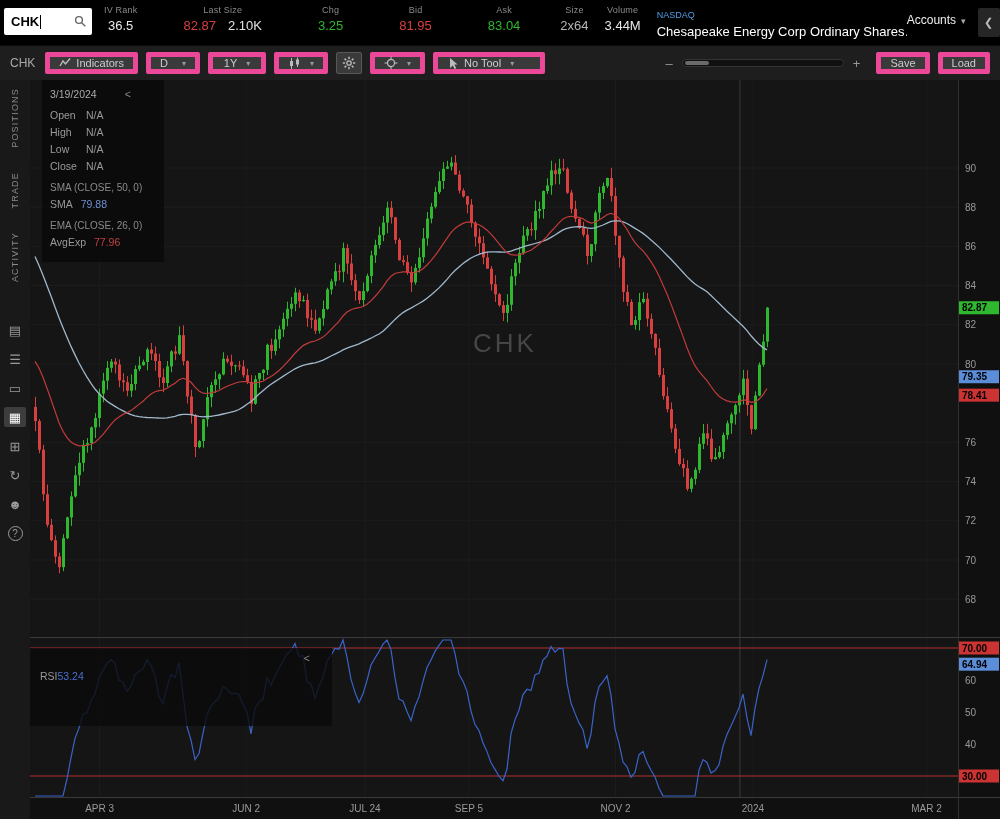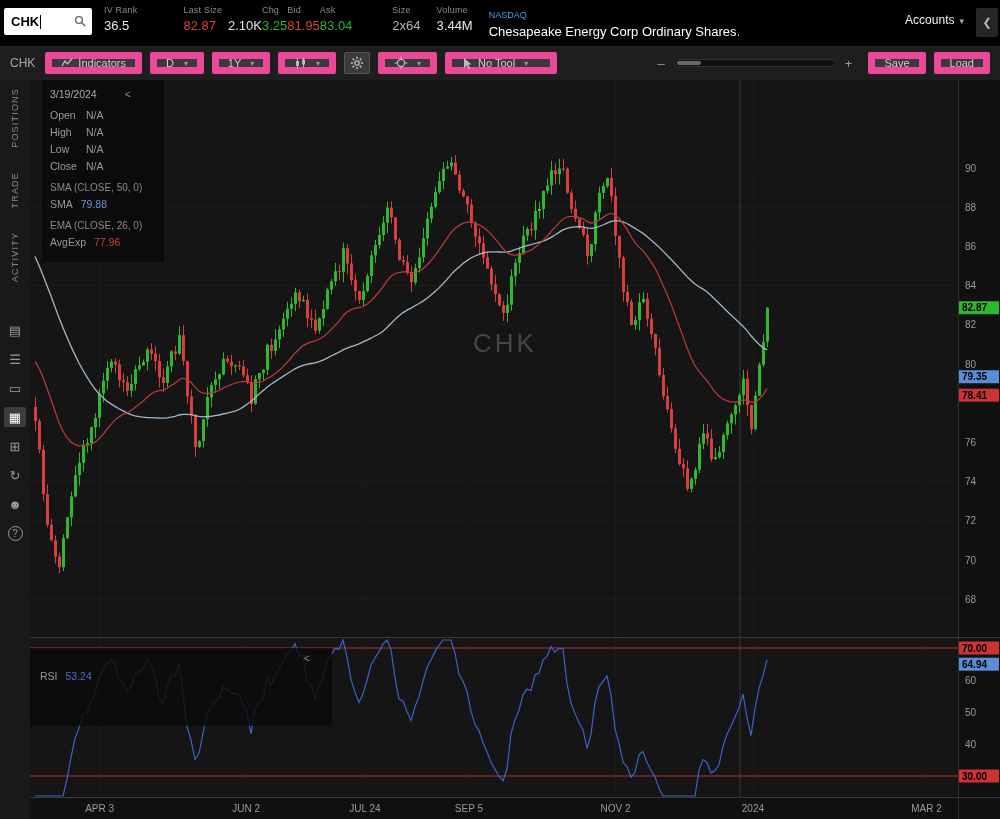--- a/index.html
+++ b/index.html
@@ -5,40 +5,40 @@
   * { margin:0; padding:0; box-sizing:border-box; }
   body { background:#000; }
   .app { width:1000px; height:819px; background:#000; font-family:"Liberation Sans",sans-serif; position:relative; overflow:hidden; color:#ccc; }
 
   
   .topbar { height:45px; display:flex; background:#000; padding-left:4px; align-items:flex-start; }
   .symbol-box { width:88px; height:27px; margin-top:8px; background:#fff; border-radius:2px; display:flex; align-items:center; padding:0 5px 0 7px; flex:none; }
   .symbol-text { color:#000; font-size:13px; font-weight:bold; }
   .text-caret { width:1px; height:14px; background:#000; margin-left:1px; }
   .symbol-box svg { margin-left:auto; }
-  .tfield { padding-top:5px; text-align:left; flex:none; }
+  .tfield { padding-top:5px; text-align:center; flex:none; }
   .flabel { display:block; font-size:9px; color:#8a8a8a; letter-spacing:.2px; }
   .fvalue { display:block; font-size:13px; color:#e0e0e0; margin-top:3px; white-space:nowrap; }
   .fvalue .v2 { margin-left:12px; color:#e0e0e0; }
   .c-up { color:var(--up); }
   .c-down { color:var(--down); }
   .c-white { color:#e8e8e8; }
   .c-dim { color:#b5b5b5; font-size:13px; }
-  .ml12{margin-left:12px}.ml46{margin-left:46px}.ml56{}.ml40{margin-left:40px}.ml16{margin-left:16px}
+  .ml12{margin-left:12px}.ml46{margin-left:46px}.ml56{margin-left:56px}.ml40{margin-left:40px}.ml16{margin-left:16px}
   .instrument { margin-left:16px; padding-top:4px; }
   .exchange { font-size:9px; color:var(--exchange_blue); }
   .company { display:block; font-size:13px; color:#fff; margin-top:2px; white-space:nowrap; max-width:250px; overflow:hidden; }
   .accounts { margin-left:auto; padding-top:13px; font-size:12px; color:#eee; margin-right:12px; cursor:pointer; white-space:nowrap; }
   .accounts .caret { color:#aaa; font-size:9px; margin-left:5px; }
   .collapse-btn { width:22px; height:29px; margin-top:8px; margin-right:2px; background:#262626; color:#bbb; display:flex; align-items:center; justify-content:center; font-size:11px; border-radius:2px; cursor:pointer; flex:none; }
 
   
   .toolbar { height:35px; background:#1e1e1e; display:flex; align-items:center; padding:0 10px; gap:8px; border-top:1px solid #0a0a0a; }
   .tb-symbol { color:#aaa; font-size:12px; margin-right:2px; }
-  .tb-btn, .tb-dd { background:#3a3a3a; border:7px solid #ec4899; color:#ccc; font-size:11px; height:22px; padding:0 9px; border-radius:2px; display:flex; align-items:center; gap:5px; cursor:pointer; font-family:inherit; }
+  .tb-btn, .tb-dd { background:#3a3a3a; border:5px solid #ec4899; color:#ccc; font-size:11px; height:22px; padding:0 9px; border-radius:2px; display:flex; align-items:center; gap:5px; cursor:pointer; font-family:inherit; }
   .tb-dd .caret { font-size:8px; color:#999; margin-left:4px; }
   .tb-dd.w52 { width:54px; justify-content:space-between; }
   .tb-dd.w56 { width:58px; justify-content:center; }
   .tb-icon { background:#3a3a3a; border:1px solid #585858; width:26px; height:22px; border-radius:2px; display:flex; align-items:center; justify-content:center; cursor:pointer; }
   .tb-dd.tool { width:112px; }
   .zoom { display:flex; align-items:center; gap:9px; margin-left:auto; margin-right:8px; }
   .zoom-btn { color:#999; font-size:13px; cursor:pointer; }
   .zoom-track { width:162px; height:8px; background:#101010; border:1px solid #333; border-radius:4px; position:relative; cursor:pointer; }
   .zoom-handle { position:absolute; left:2px; top:1px; width:24px; height:4px; background:#6a6a6a; border-radius:3px; }
 
@@ -63,21 +63,21 @@
   .ov-collapse { margin-left:28px; color:#8a8a8a; cursor:pointer; }
   .ind-title { color:#8a8a8a; font-size:10px; margin:10px 0 5px; }
   .ind-row { display:flex; gap:8px; margin-bottom:2px; }
   .sma-val { color:var(--sma_value); }
   .ema-val { color:var(--ema_value); }
   .rsi-val { color:var(--rsi_value); }
 
   .rsi-panel { position:absolute; left:0; top:568px; width:302px; height:78px; background:rgba(10,10,10,.8); padding:4px 10px; font-size:10.5px; color:#9a9a9a; z-index:2; }
   .rsi-head { text-align:right; padding-right:12px; }
   .rsi-title { margin-top:9px; color:#a8a8a8; }
-  .rsi-row { display:flex; gap:8px; margin-top:6px; }
+  .rsi-row { display:flex; gap:0; margin-top:6px; }
 </style>
 </head>
 <body>
 
 <div class="app">
 
   <header class="topbar">
     <div class="symbol-box">
       <span class="symbol-text">CHK</span>
       <span class="text-caret"></span>

